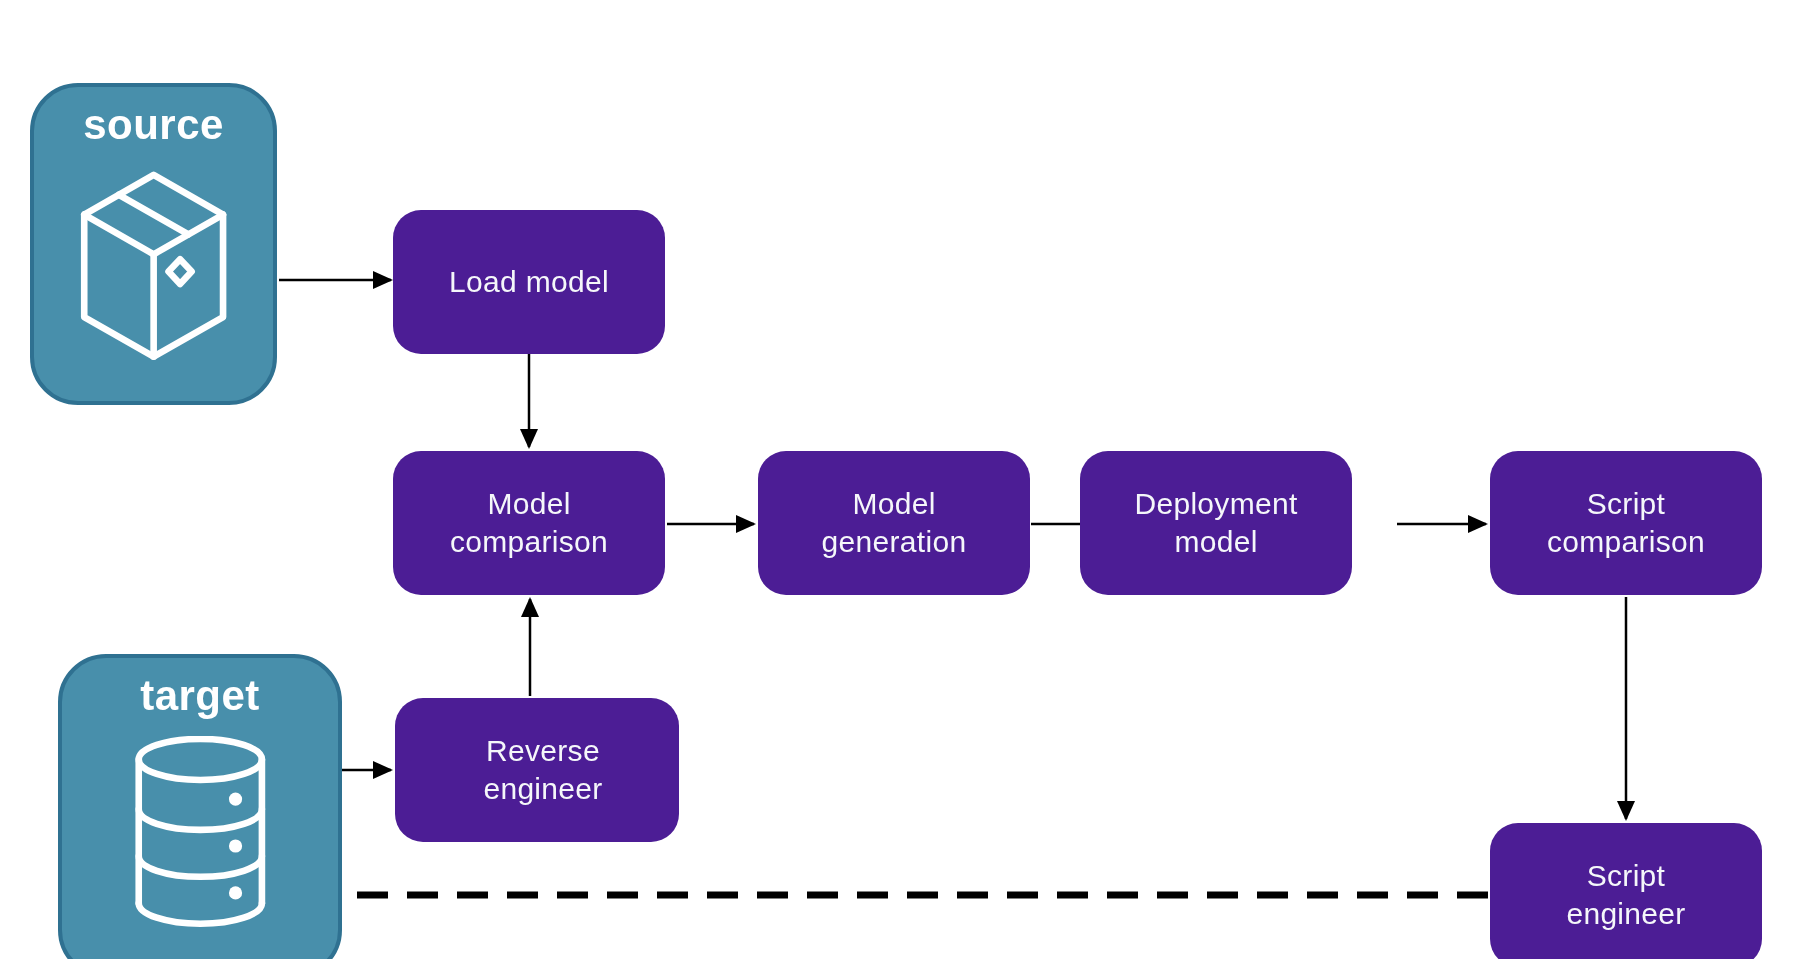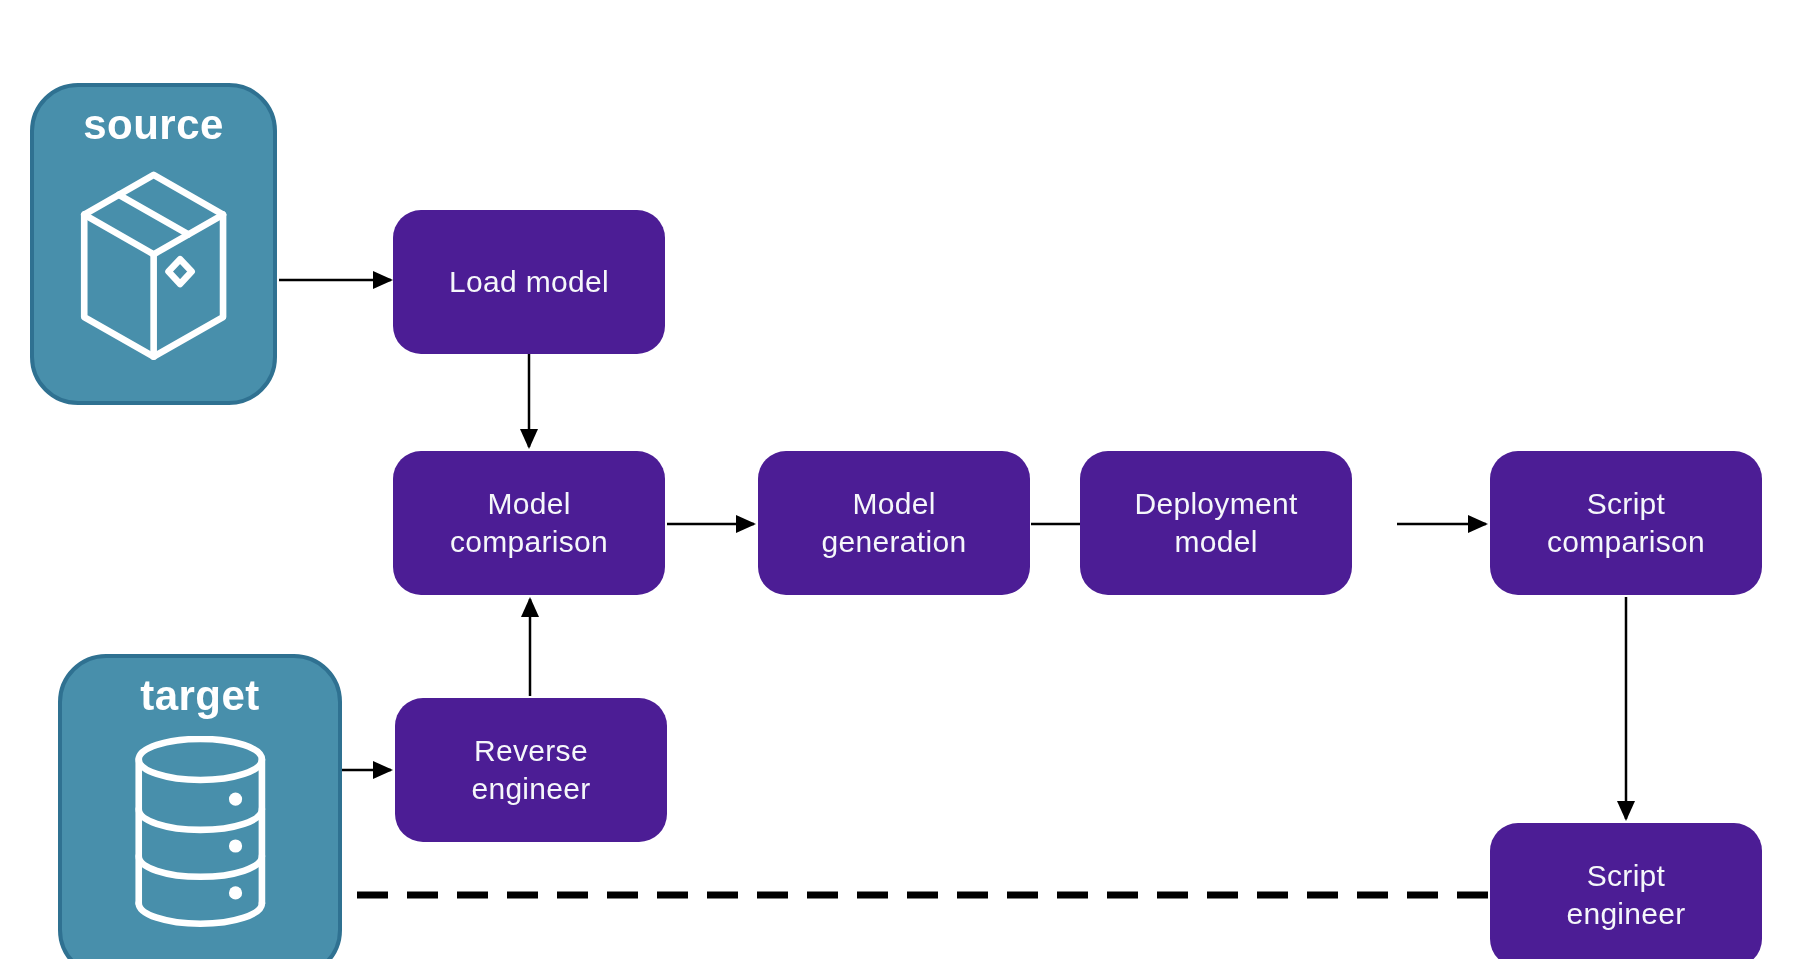--- a/index.html
+++ b/index.html
@@ -30,21 +30,21 @@
     line-height: 38px;
     letter-spacing: 0.3px;
   }
   .nl { display: block; }
 
   .n-load    { left: 393px;  top: 162px; }
   .n-comp    { left: 393px;  top: 403px; }
   .n-diff    { left: 758px;  top: 403px; }
   .n-deploy  { left: 1080px; top: 403px; }
   .n-gen     { left: 1490px; top: 403px; }
-  .n-rev     { left: 395px;  top: 650px; }
+  .n-rev     { left: 395px;  top: 650px; padding-left: 12px; }
   .n-exec    { left: 1490px; top: 775px; }
 
   
   .endpoint {
     position: absolute;
     background: #488FAB;
     border: 4px solid #2F7191;
     border-radius: 48px;
     box-sizing: border-box;
     color: #ffffff;

